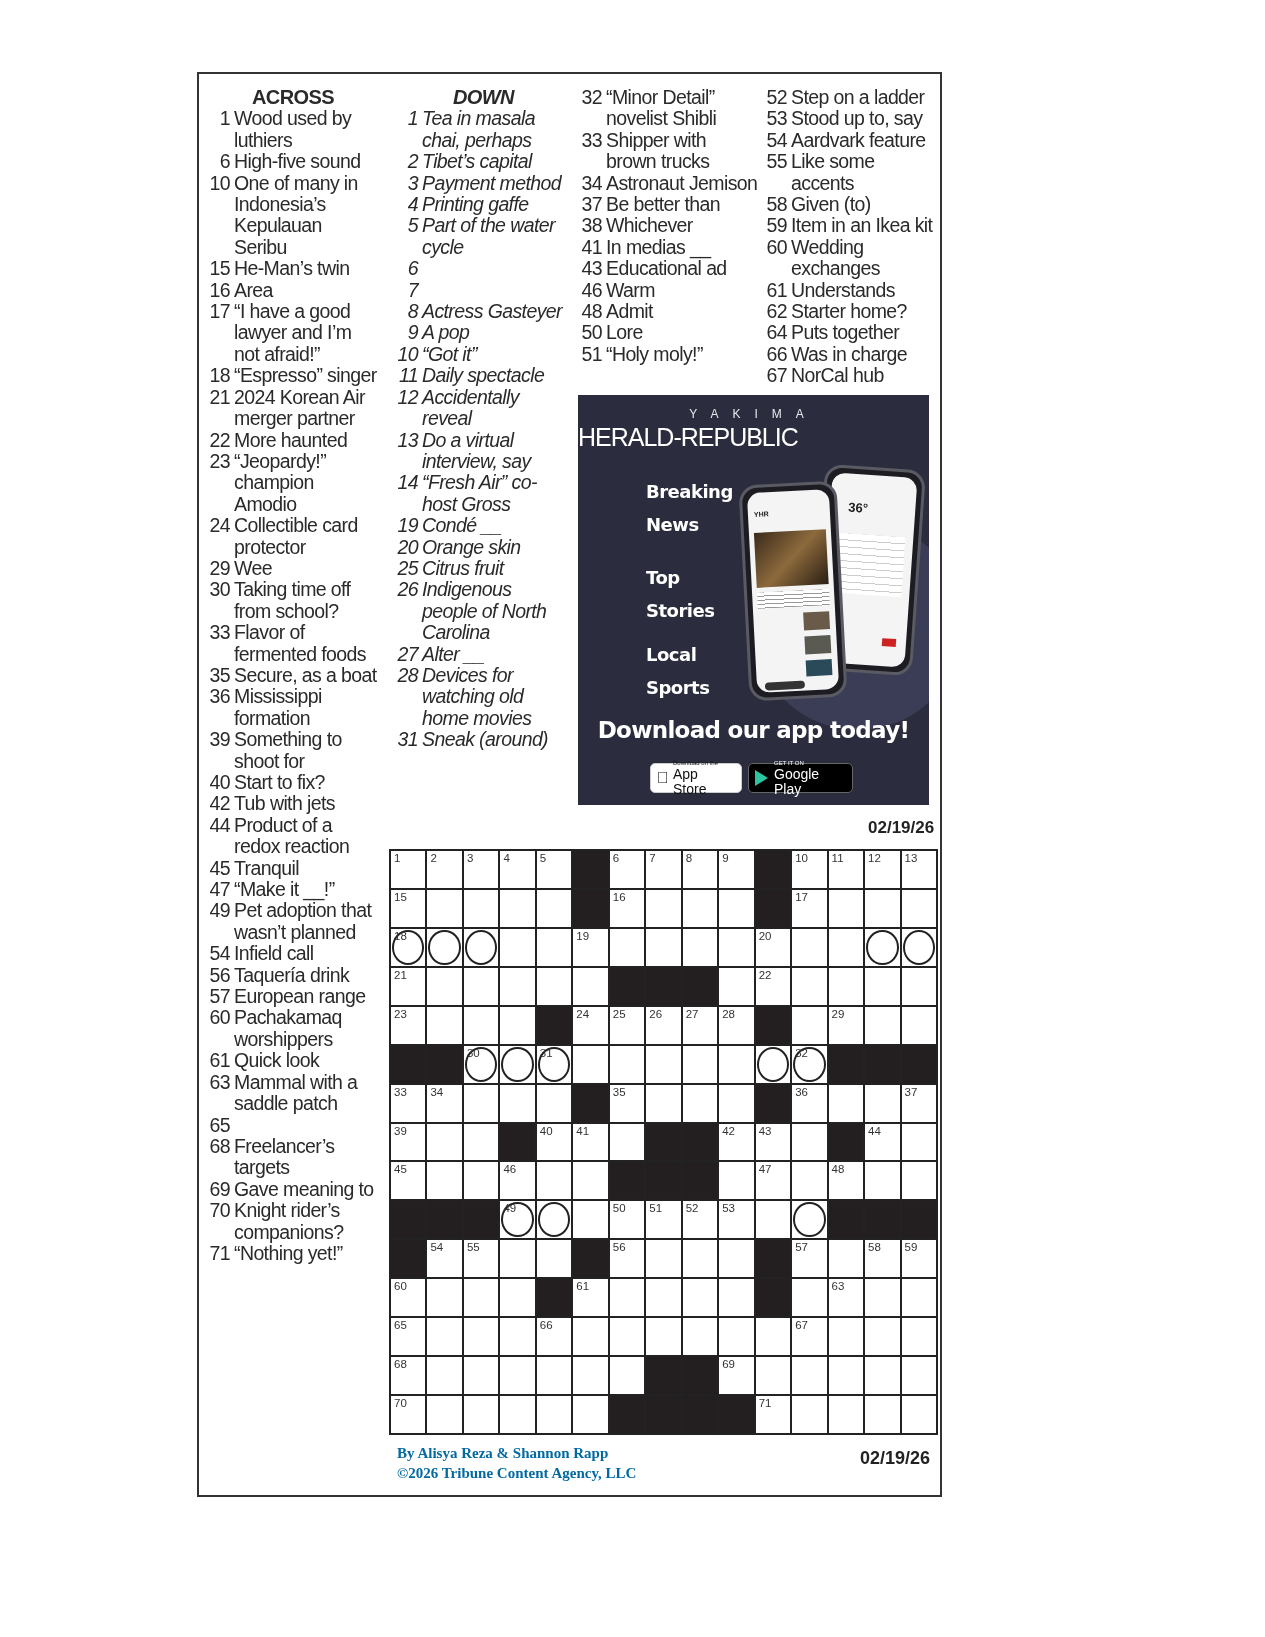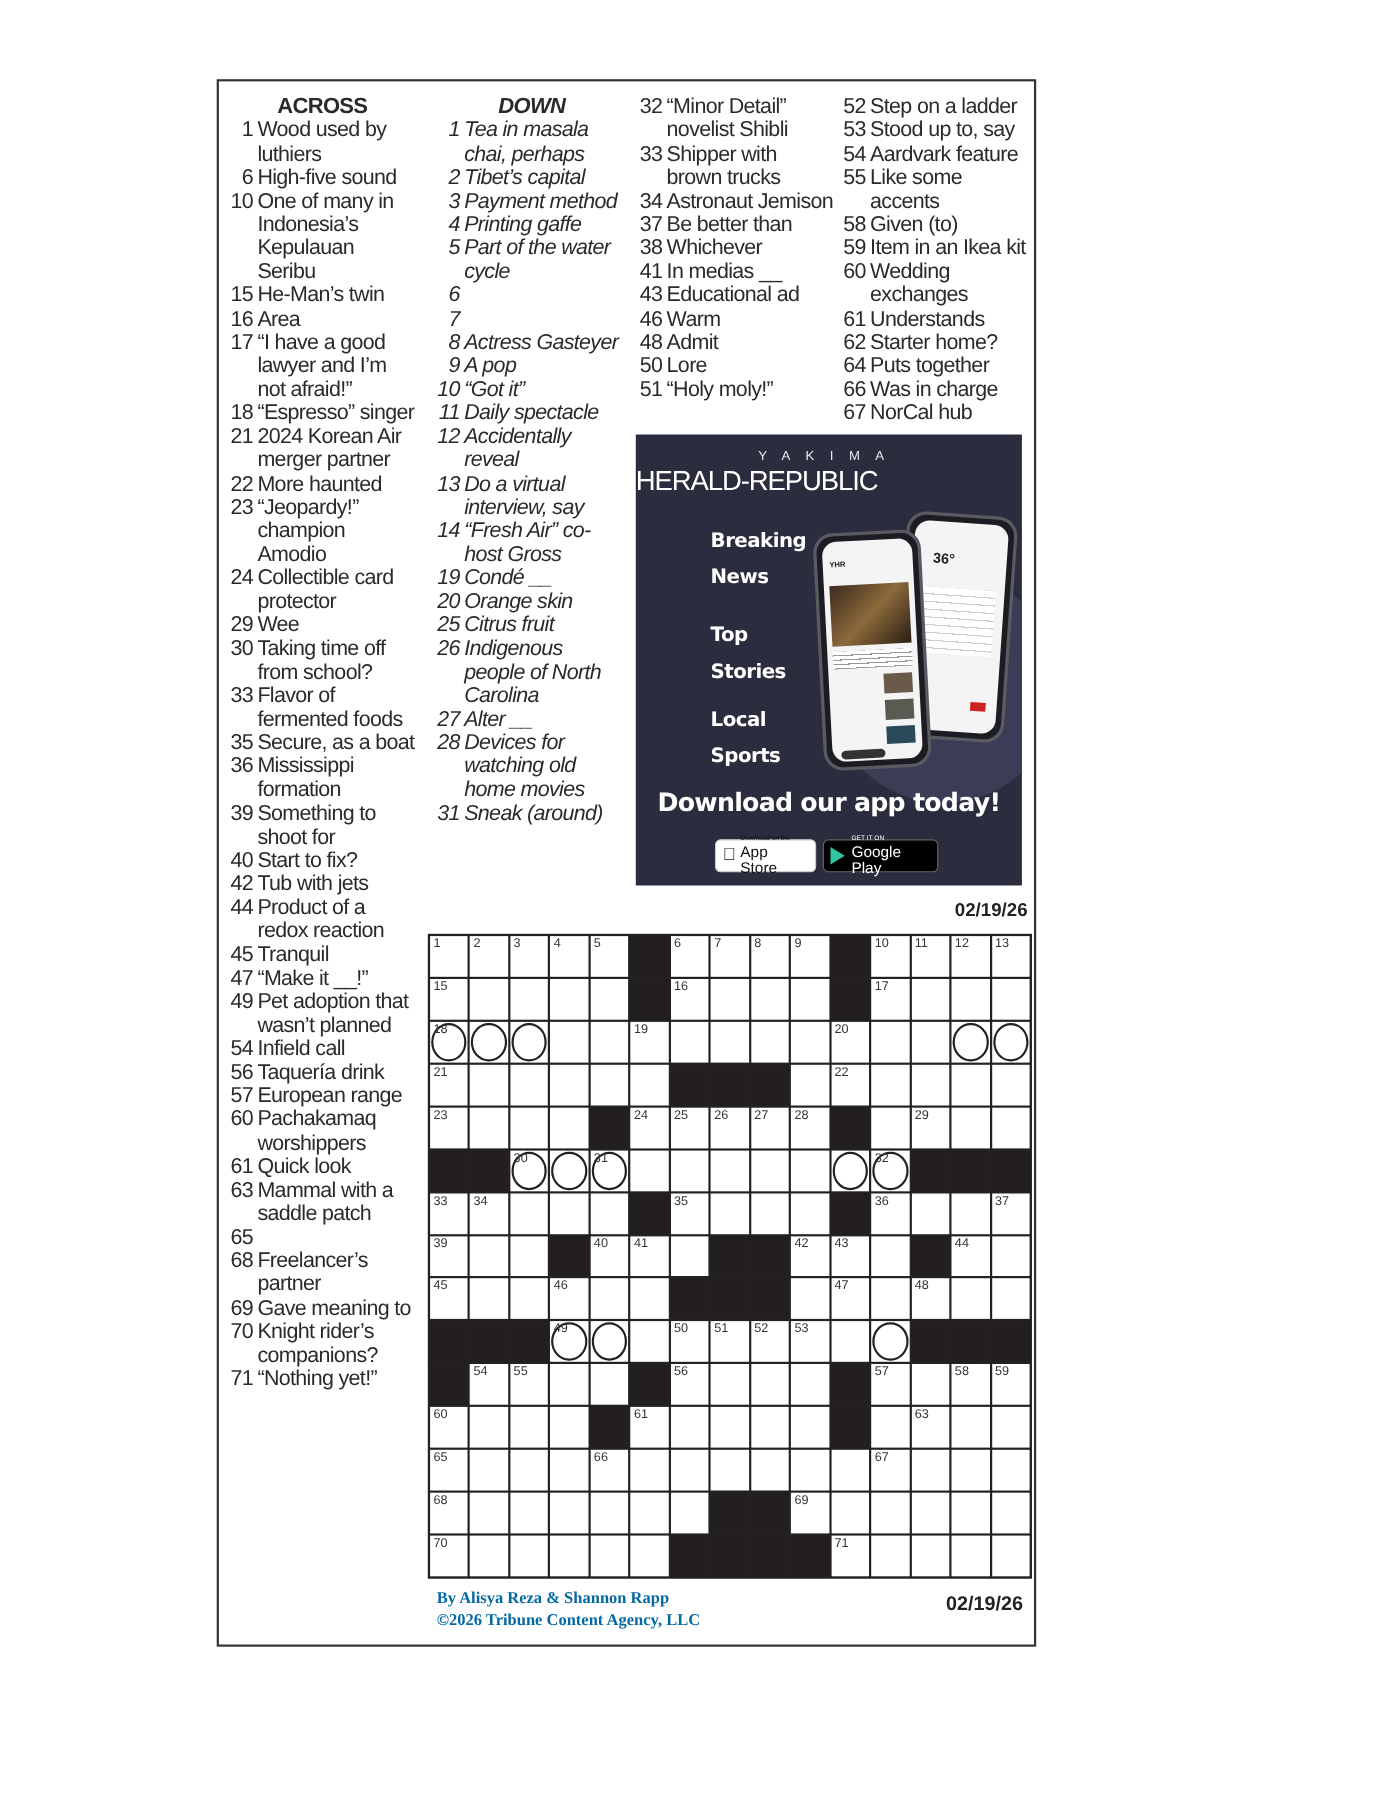--- a/index.html
+++ b/index.html
@@ -150,21 +150,21 @@
     </div>
     <div class="clue">
       <span class="num" style="width: 22px;">63</span>
       <span class="txt">Mammal with a saddle patch</span>
     </div>
     <div class="clue">
       <span class="num" style="width: 22px;">65</span>
     </div>
     <div class="clue">
       <span class="num" style="width: 22px;">68</span>
-      <span class="txt">Freelancer’s partner</span>
+      <span class="txt">Freelancer’s targets</span>
     </div>
     <div class="clue">
       <span class="num" style="width: 22px;">69</span>
       <span class="txt">Gave meaning to</span>
     </div>
     <div class="clue">
       <span class="num" style="width: 22px;">70</span>
       <span class="txt">Knight rider’s companions?</span>
     </div>
     <div class="clue">

